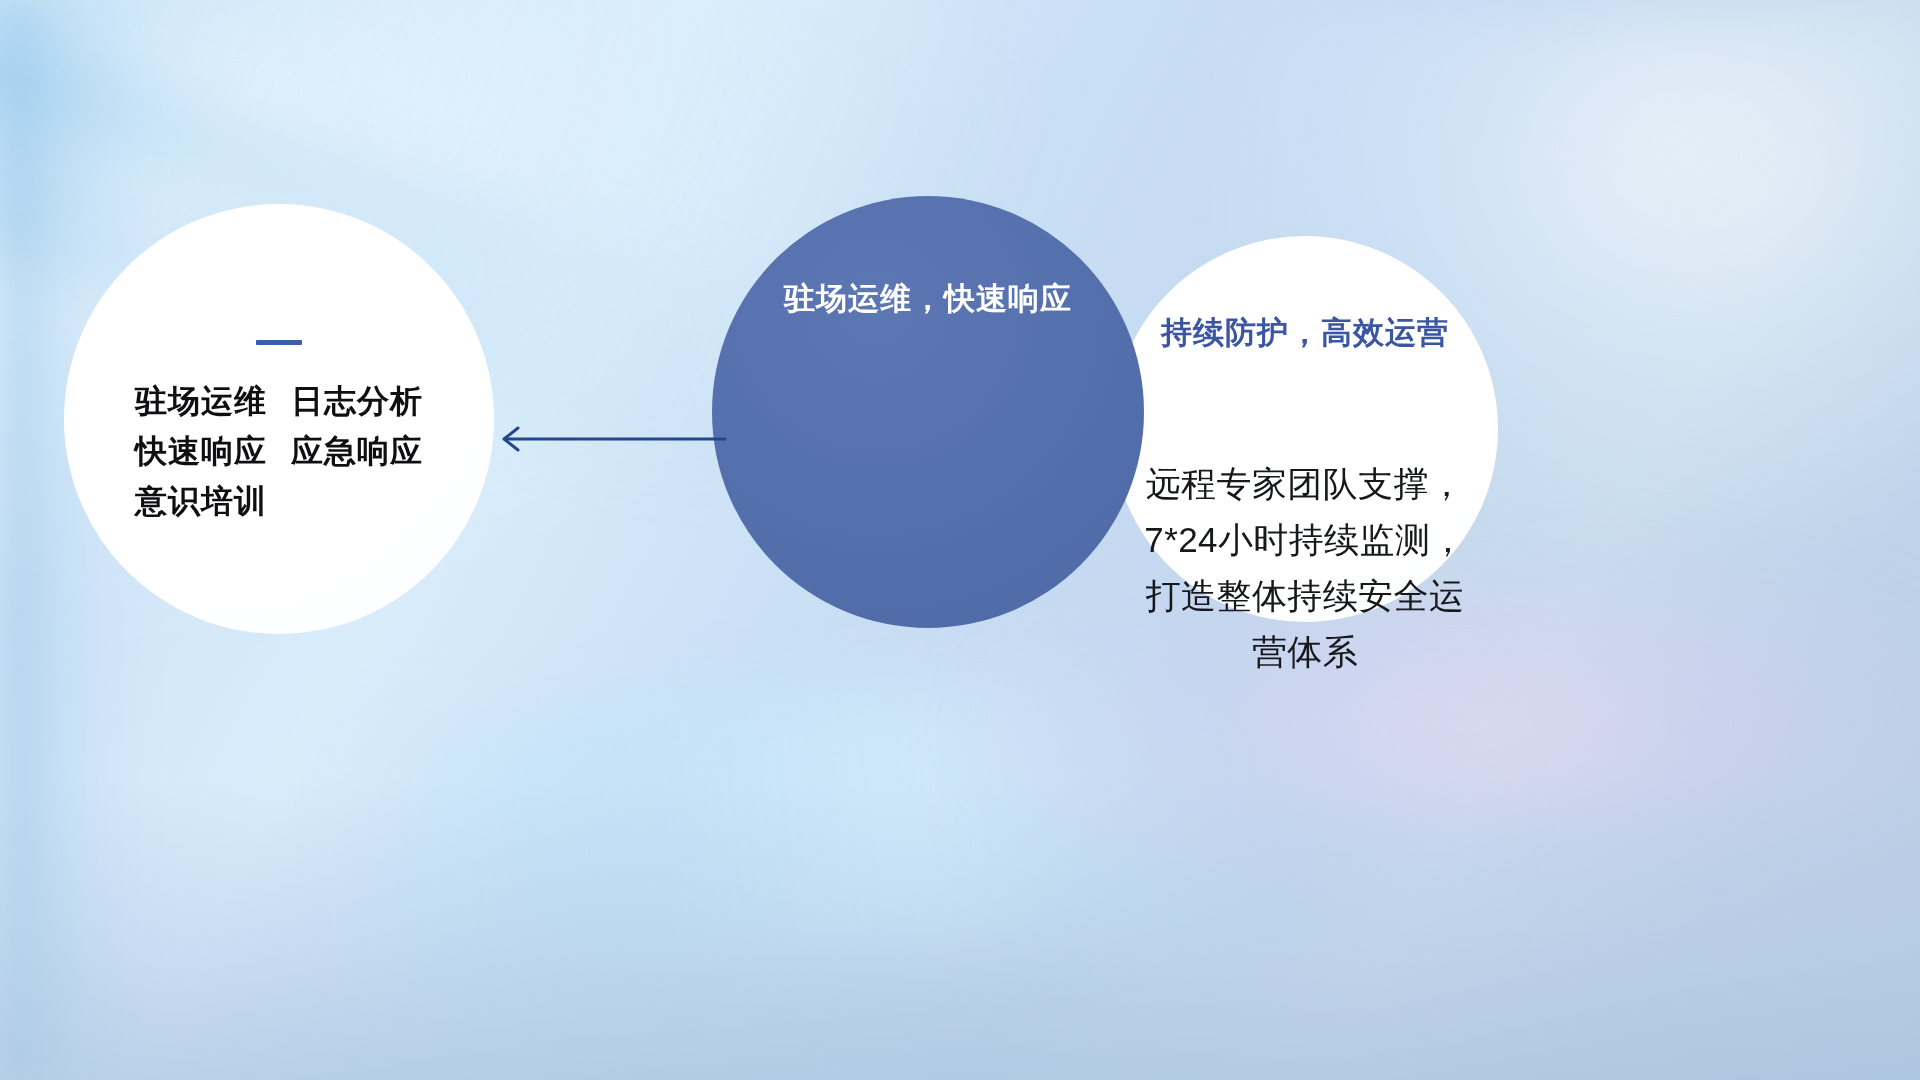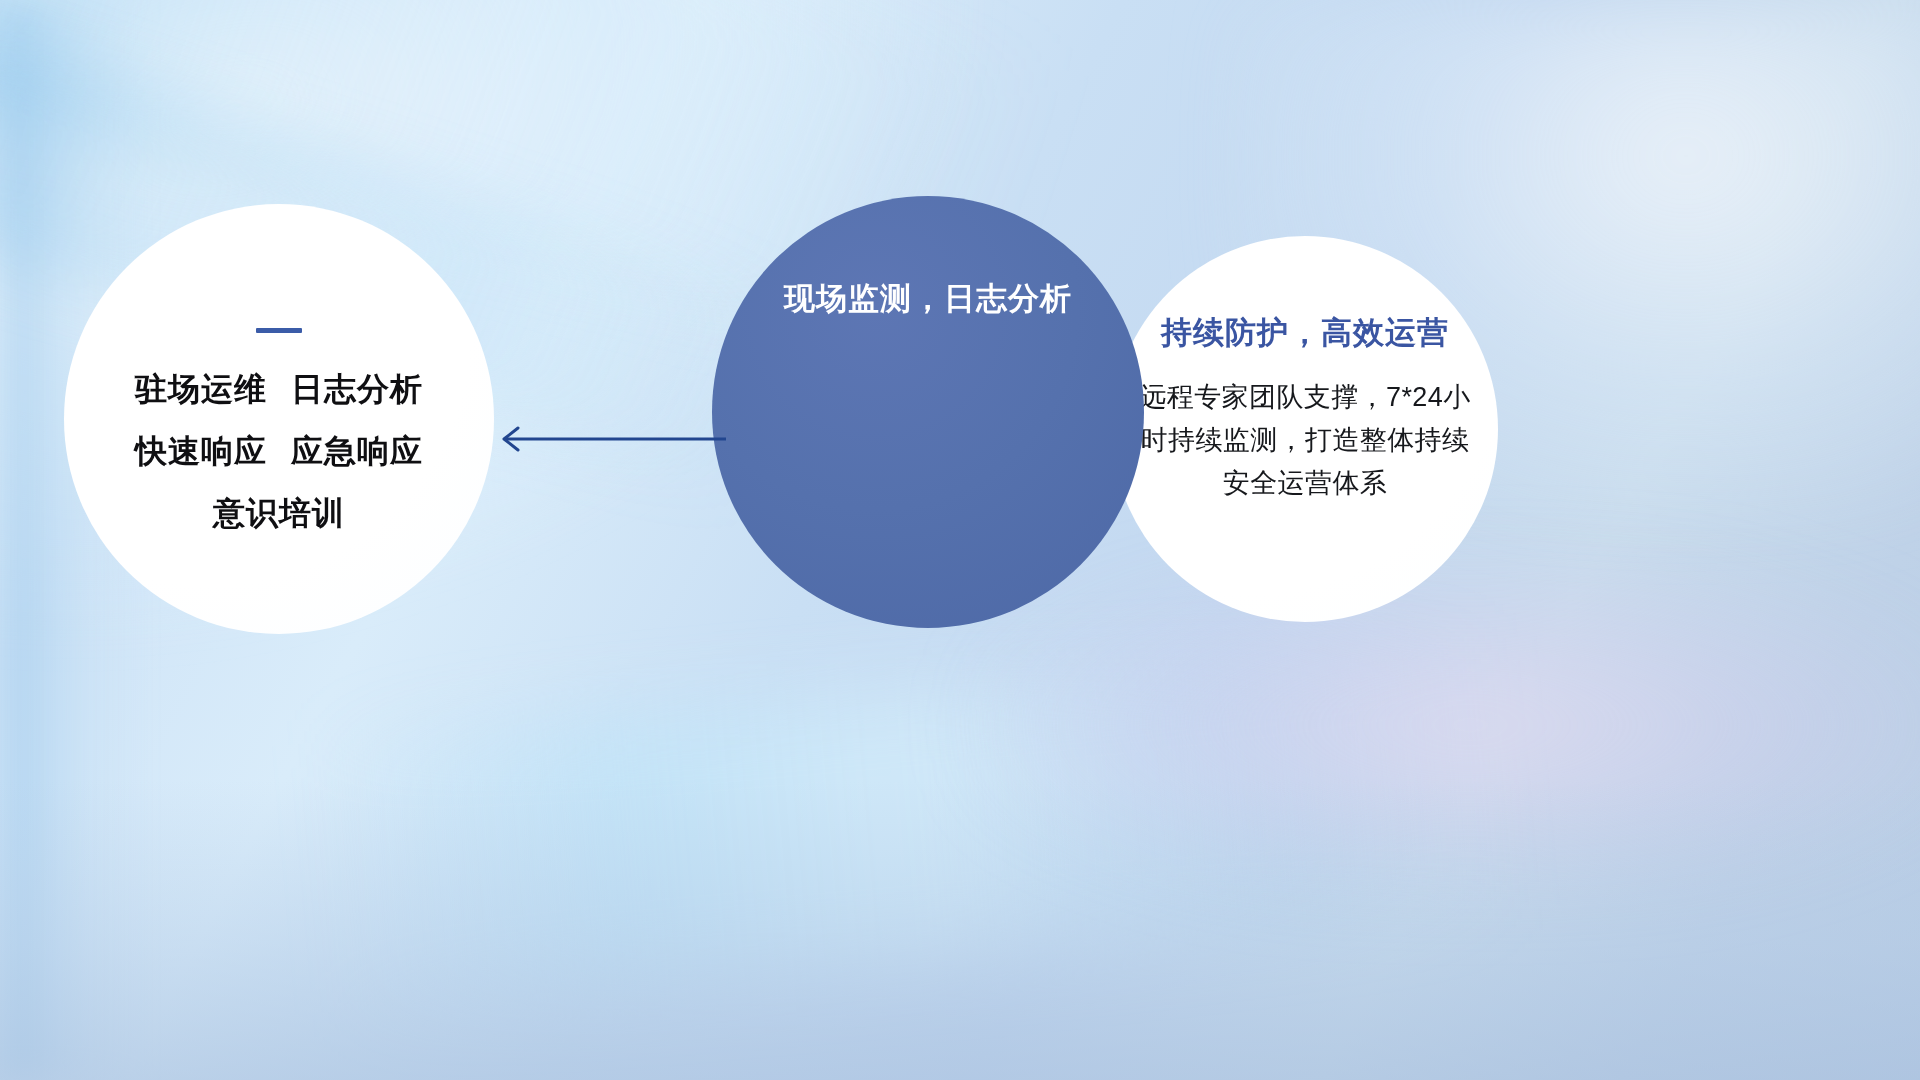--- a/index.html
+++ b/index.html
@@ -159,22 +159,21 @@
   .dash {
     width: 46px;
     height: 5px;
     background: #3b5ca8;
     border-radius: 1px;
     margin-bottom: 40px;
   }
   .left-lines {
     display: flex;
     flex-direction: column;
-    align-items: center;
-    gap: 30px;
+    gap: 18px;
   }
   .left-line {
     font-size: 32px;
     font-weight: 700;
     color: #0f0f12;
     letter-spacing: 1px;
     white-space: nowrap;
     line-height: 1;
   }
   .left-line .gap { display: inline-block; width: 24px; }
@@ -213,32 +212,33 @@
   
   .right-inner {
     position: absolute;
     left: 0; top: 0;
     width: 386px; height: 386px;
     display: flex;
     flex-direction: column;
     align-items: center;
     padding: 80px 18px 0 18px;
     box-sizing: border-box;
+    gap: 44px;
   }
   .right-title {
     font-size: 31px;
     font-weight: 700;
     color: #3a55a2;
     letter-spacing: 1px;
     white-space: nowrap;
     line-height: 1.1;
   }
   .right-body {
-    margin-top: 26px;
-    font-size: 27px;
+    margin-top: 62px;
+    font-size: 35px;
     font-weight: 400;
     color: #16181c;
     line-height: 1.6;
     text-align: center;
     width: 348px;
     letter-spacing: 0.4px;
   }
 
   
   .arrow {
@@ -277,21 +277,21 @@
 
   <div class="circle circle-right">
     <div class="right-inner">
       <div class="right-title">持续防护，高效运营</div>
       <div class="right-body">远程专家团队支撑，7*24小时持续监测，打造整体持续安全运营体系</div>
     </div>
   </div>
 
   <div class="circle circle-mid"></div>
   <div class="mid-inner" style="left:712px; top:196px;">
-    <div class="mid-title">现场监测，日志分析</div>
+    <div class="mid-title">驻场运维，快速响应</div>
   </div>
 
   <svg class="arrow" viewBox="0 0 240 70">
     <line x1="238" y1="35" x2="18" y2="35" stroke="#22468f" stroke-width="3"></line>
     <polyline points="30,24 16,35 30,46" fill="none" stroke="#22468f" stroke-width="3" stroke-linecap="round" stroke-linejoin="round"></polyline>
   </svg>
 
 </div>
 
 </body></html>

